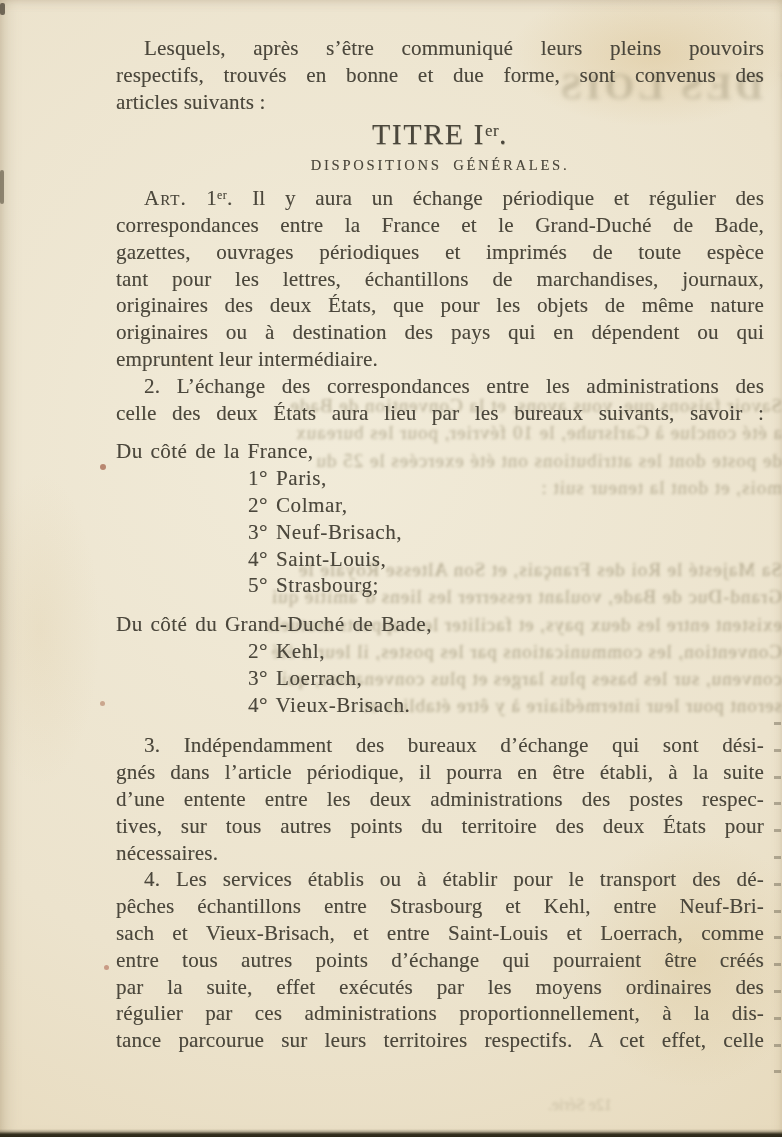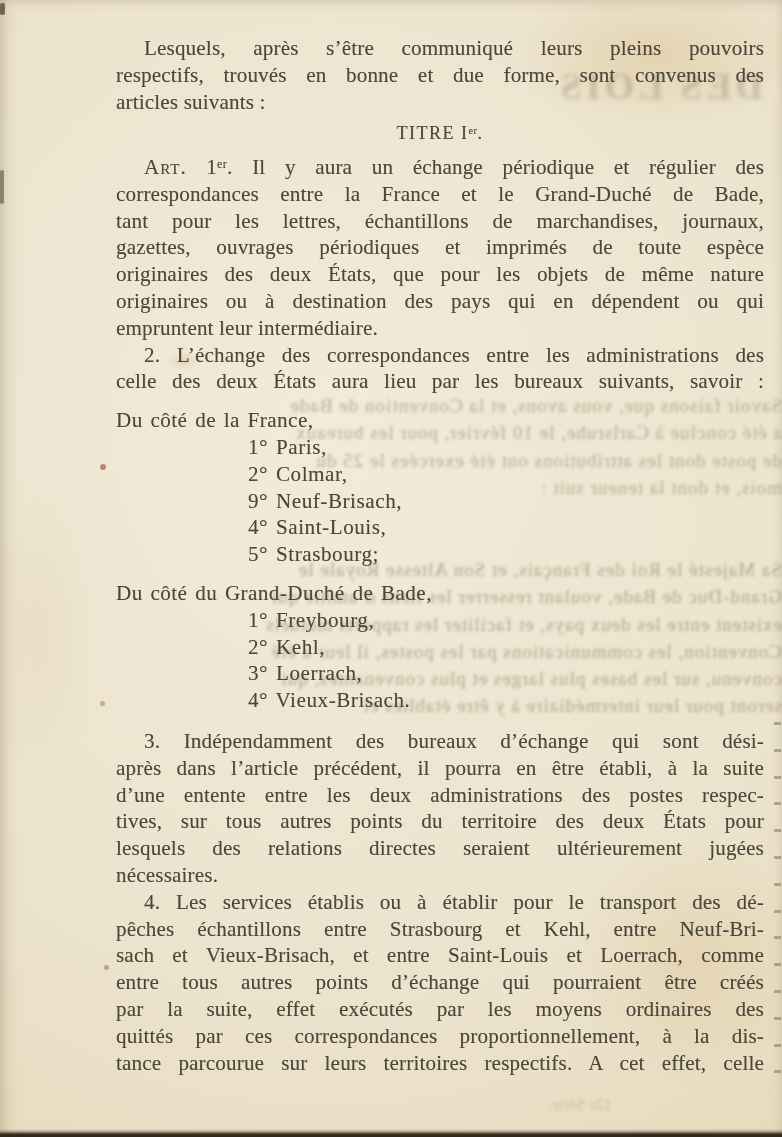--- a/index.html
+++ b/index.html
@@ -18,21 +18,21 @@
   .text-column{position:absolute;left:116px;top:7px;width:648px;color:#4b473c;z-index:3;margin-top:28px;}
   .line{
     font-size:21px;line-height:26.8px;letter-spacing:.2px;
     text-align:justify;text-align-last:justify;
     text-shadow:.3px .3px .5px rgba(70,65,52,.35);
   }
   .first{text-indent:28px;}
   .last{text-align-last:left;}
   .lead{text-align-last:left;word-spacing:2px;letter-spacing:.5px;}
   .item{text-align-last:left;padding-left:132px;word-spacing:2px;letter-spacing:.6px;}
-  .title{text-align:left;text-align-last:center;font-size:18px;letter-spacing:1.5px;margin-top:3px;}
+  .title{text-align:left;text-align-last:center;font-size:30px;letter-spacing:1.5px;margin-top:3px;}
   .subtitle{text-align:center;text-align-last:center;font-size:14.5px;letter-spacing:2.8px;word-spacing:5px;margin-top:3px;}
   .sup{font-size:.56em;vertical-align:.5em;letter-spacing:.5px;}
   .sc{font-variant:small-caps;letter-spacing:1px;}
   .mt5{margin-top:5px;}.mt12{margin-top:12px;}.mt14{margin-top:14px;}
   
   .bleed{
     position:absolute;transform:scaleX(-1);color:rgba(148,138,108,.8);
     font-family:"Liberation Serif",serif;filter:blur(1.6px);pointer-events:none;z-index:1;
   }
   .bleed .line{
@@ -103,49 +103,48 @@
       <div class="line">seront pour leur intermédiaire à y être établies et</div>
     </div>
   <div class="bleed serie">12e Série.</div>
   <div class="edge-dashes"></div>
 
   <div class="text-column">
       <div class="line first">Lesquels, après s’être communiqué leurs pleins pouvoirs</div>
       <div class="line">respectifs, trouvés en bonne et due forme, sont convenus des</div>
       <div class="line last">articles suivants :</div>
       <div class="line title">TITRE I<span class="sup">er</span>.</div>
+      <div class="line subtitle">DISPOSITIONS GÉNÉRALES.</div>
       <div class="line first mt5"><span class="sc">Art.</span> 1<span class="sup">er</span>. Il y aura un échange périodique et régulier des</div>
       <div class="line">correspondances entre la France et le Grand-Duché de Bade,</div>
+      <div class="line">gazettes, ouvrages périodiques et imprimés de toute espèce</div>
       <div class="line">tant pour les lettres, échantillons de marchandises, journaux,</div>
-      <div class="line">gazettes, ouvrages périodiques et imprimés de toute espèce</div>
       <div class="line">originaires des deux États, que pour les objets de même nature</div>
       <div class="line">originaires ou à destination des pays qui en dépendent ou qui</div>
       <div class="line last">empruntent leur intermédiaire.</div>
       <div class="line first">2. L’échange des correspondances entre les administrations des</div>
       <div class="line">celle des deux États aura lieu par les bureaux suivants, savoir :</div>
       <div class="line lead mt12">Du côté de la France,</div>
       <div class="line item">1° Paris,</div>
       <div class="line item">2° Colmar,</div>
-      <div class="line item">9° Neuf-Brisach,</div>
+      <div class="line item">3° Neuf-Brisach,</div>
       <div class="line item">4° Saint-Louis,</div>
       <div class="line item">5° Strasbourg;</div>
       <div class="line lead mt12">Du côté du Grand-Duché de Bade,</div>
-      <div class="line item">1° Freybourg,</div>
       <div class="line item">2° Kehl,</div>
       <div class="line item">3° Loerrach,</div>
       <div class="line item">4° Vieux-Brisach.</div>
       <div class="line first mt14">3. Indépendamment des bureaux d’échange qui sont dési-</div>
-      <div class="line">après dans l’article précédent, il pourra en être établi, à la suite</div>
+      <div class="line">gnés dans l’article périodique, il pourra en être établi, à la suite</div>
       <div class="line">d’une entente entre les deux administrations des postes respec-</div>
       <div class="line">tives, sur tous autres points du territoire des deux États pour</div>
-      <div class="line">lesquels des relations directes seraient ultérieurement jugées</div>
       <div class="line last">nécessaires.</div>
       <div class="line first">4. Les services établis ou à établir pour le transport des dé-</div>
       <div class="line">pêches échantillons entre Strasbourg et Kehl, entre Neuf-Bri-</div>
       <div class="line">sach et Vieux-Brisach, et entre Saint-Louis et Loerrach, comme</div>
       <div class="line">entre tous autres points d’échange qui pourraient être créés</div>
       <div class="line">par la suite, effet exécutés par les moyens ordinaires des</div>
-      <div class="line">quittés par ces correspondances proportionnellement, à la dis-</div>
+      <div class="line">régulier par ces administrations proportionnellement, à la dis-</div>
       <div class="line">tance parcourue sur leurs territoires respectifs. A cet effet, celle</div>
     </div>
 
   <div class="bottom-edge"></div>
 </div>
 
 </body></html>

